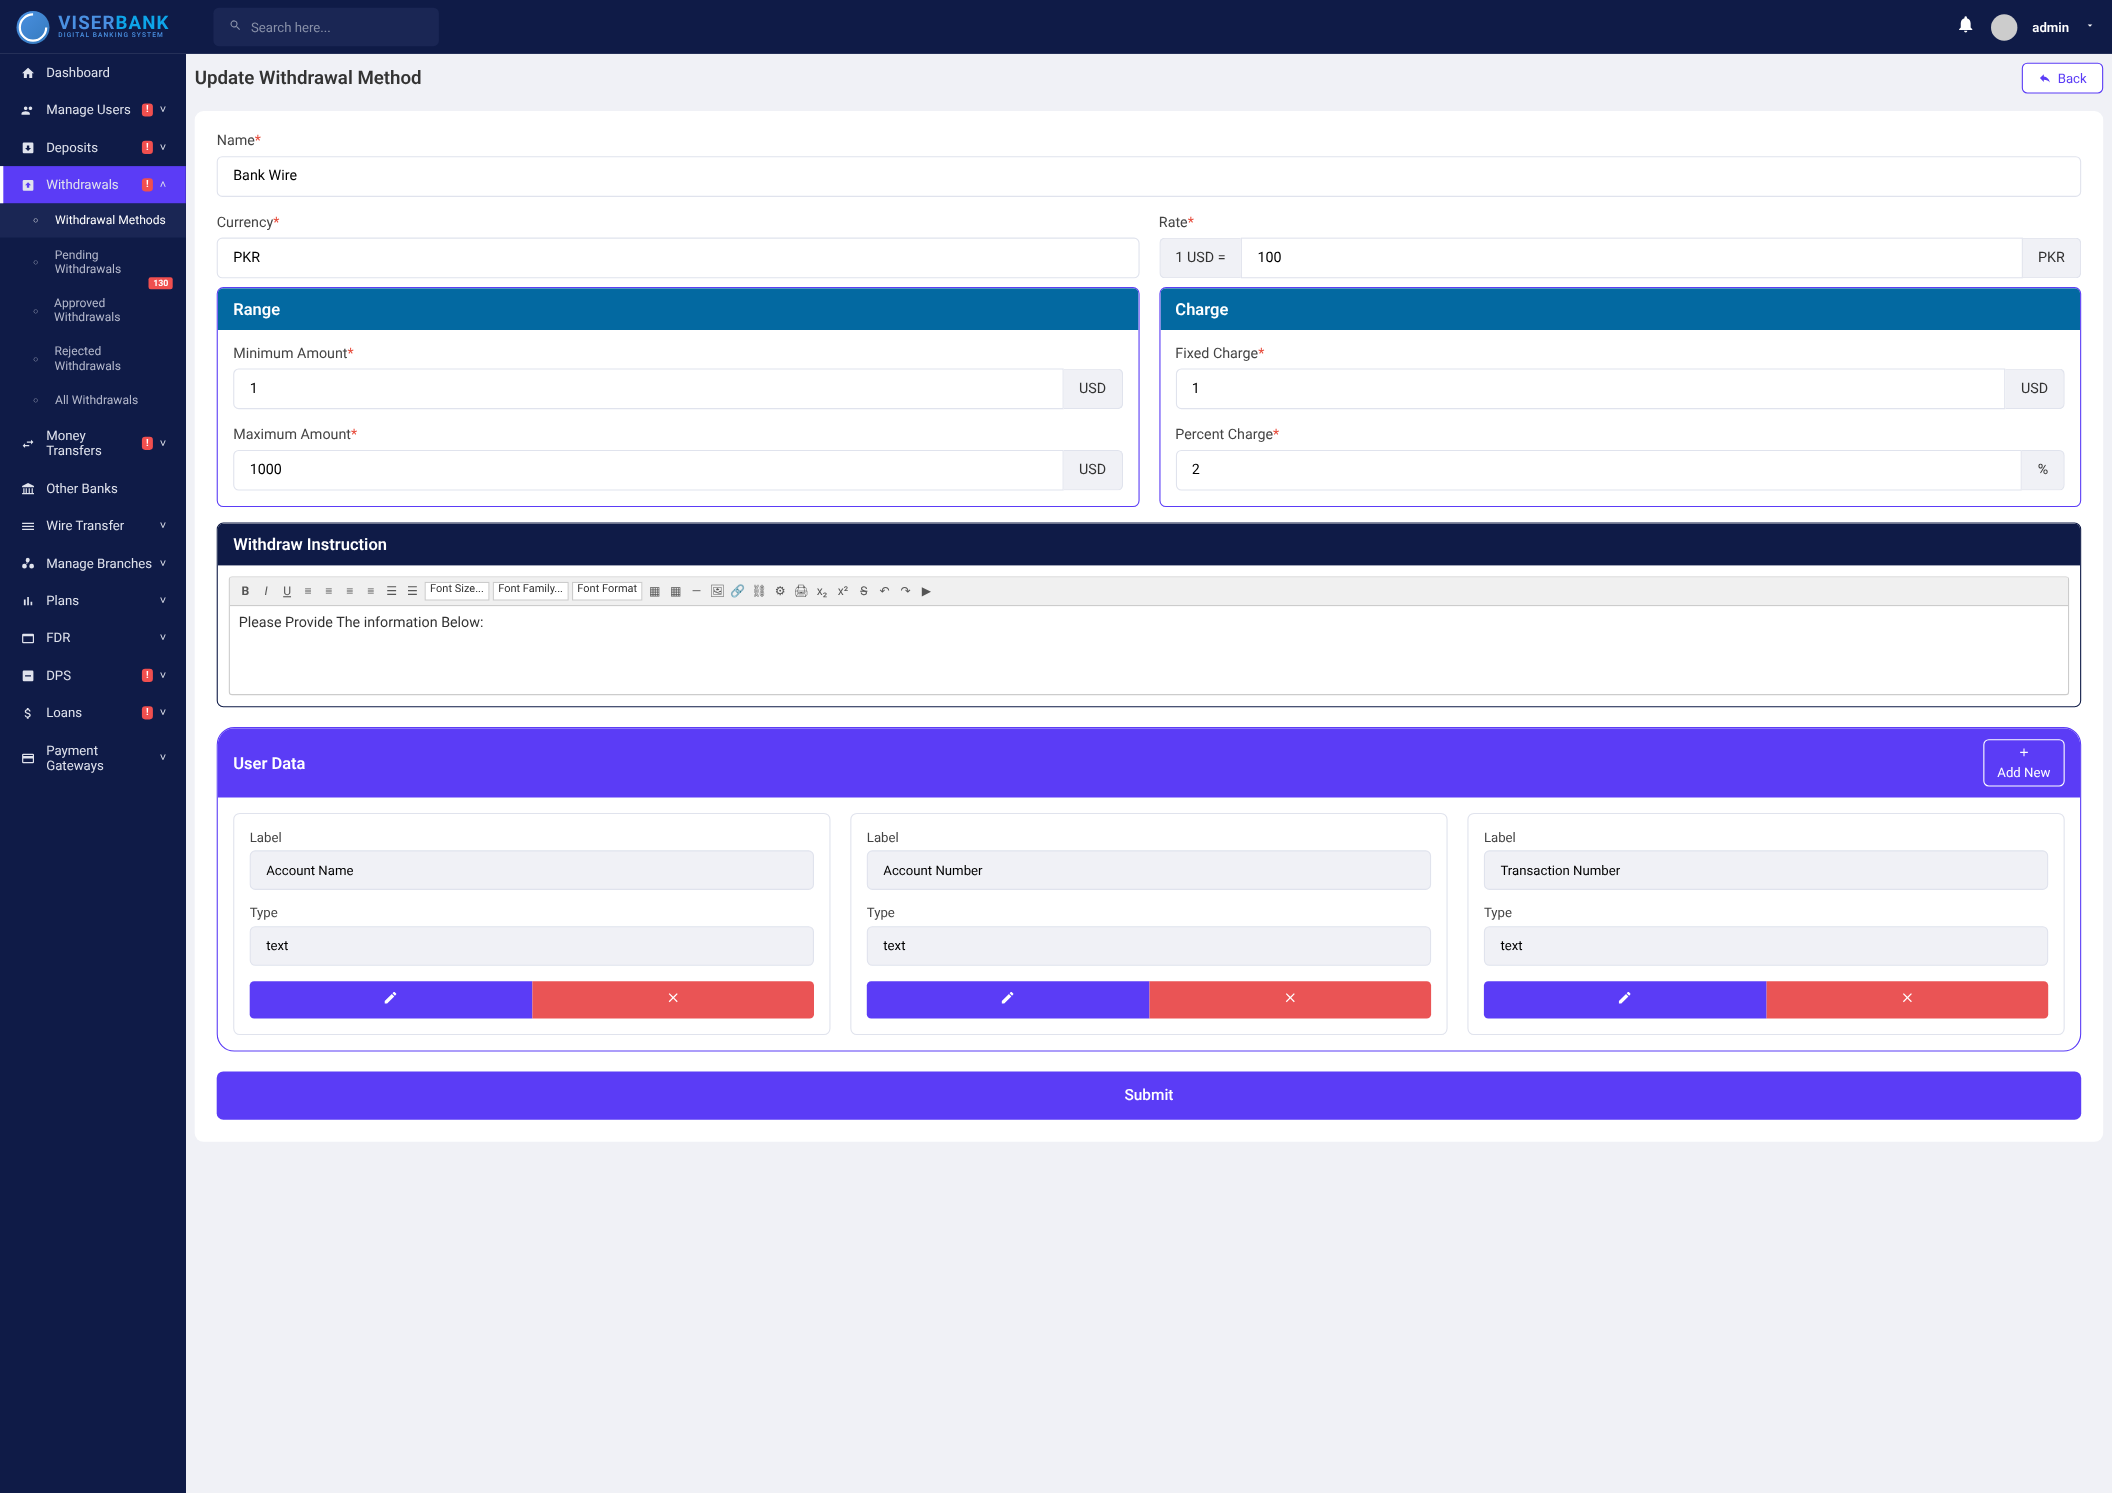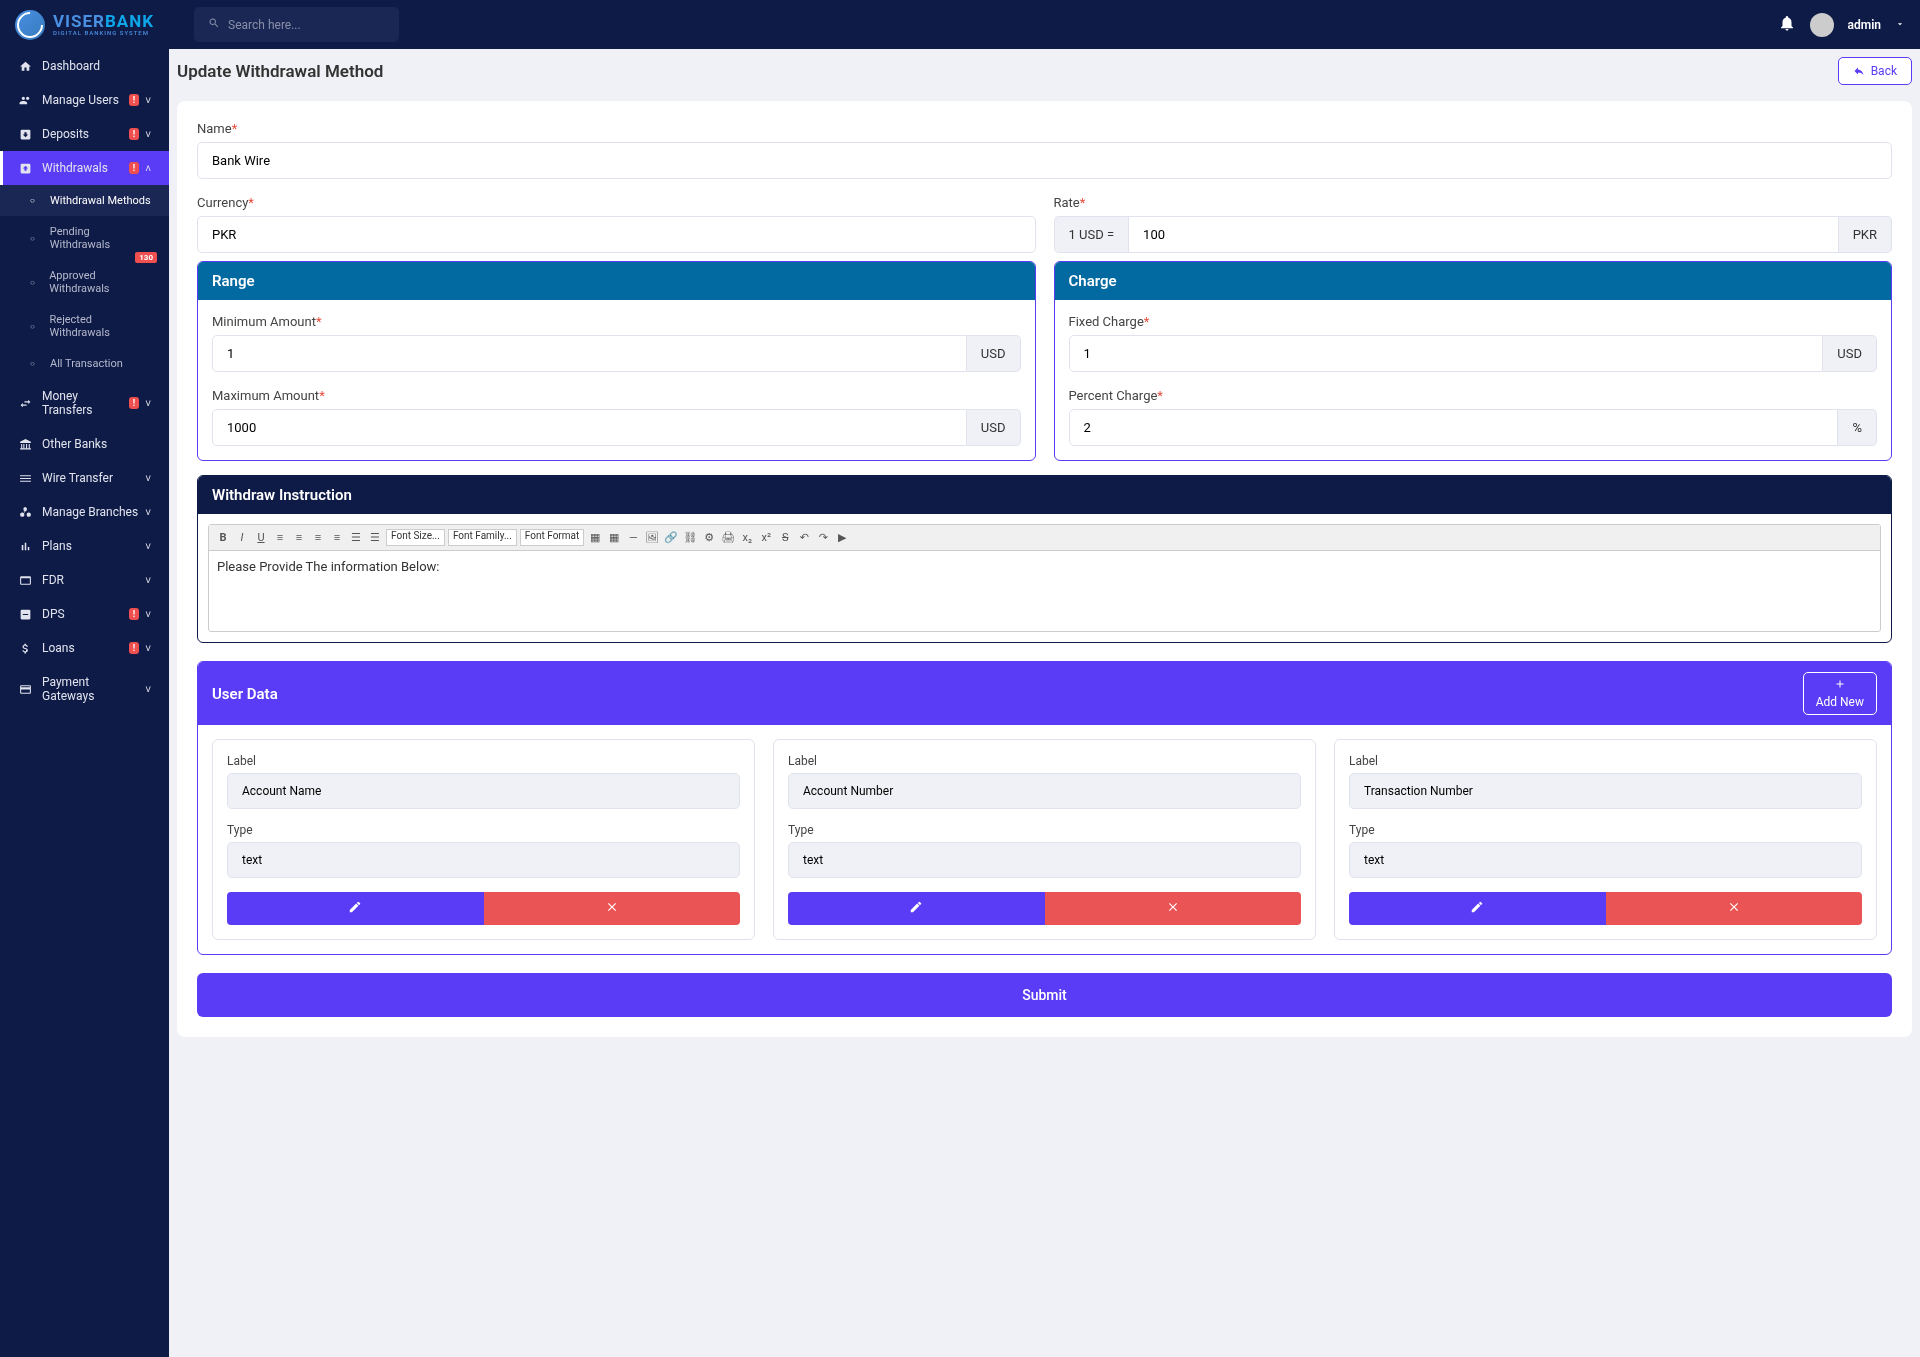--- a/index.html
+++ b/index.html
@@ -65,21 +65,21 @@
 
 .instr-panel { border: 1px solid #0f1b47; border-radius: 6px; overflow: hidden; margin-top: 14px; }
 .instr-header { background: #0f1b47; color: #fff; padding: 10px 14px; font-size: 15px; font-weight: 600; }
 .instr-body { padding: 10px; }
 .editor { border: 1px solid #ccc; border-radius: 3px; }
 .editor-toolbar { background: #f0f0f0; border-bottom: 1px solid #ccc; padding: 4px 6px; display: flex; align-items: center; gap: 3px; flex-wrap: wrap; font-size: 10px; }
 .tb-btn { width: 16px; height: 16px; display: flex; align-items: center; justify-content: center; cursor: pointer; color: #555; font-size: 11px; }
 .tb-select { font-size: 10px; border: 1px solid #ccc; height: 17px; padding: 0 4px; background: #fff; cursor: pointer; }
 .editor-content { padding: 8px; min-height: 80px; font-size: 13px; }
 
-.userdata-panel { border: 1px solid #5b3cf6; border-radius: 6px; overflow: hidden; margin-top: 18px; }
+.userdata-panel { border: 1px solid #5b3cf6; border-radius: 16px; overflow: hidden; margin-top: 18px; }
 .userdata-header { background: #5b3cf6; color: #fff; padding: 10px 14px; font-size: 15px; font-weight: 600; display: flex; align-items: center; justify-content: space-between; }
 .addnew-btn { border: 1px solid #fff; background: transparent; color: #fff; padding: 5px 12px; border-radius: 5px; font-size: 12px; cursor: pointer; display: flex; align-items: center; gap: 5px; flex-direction: column; }
 .userdata-body { padding: 14px; display: flex; gap: 18px; }
 .ud-card { flex: 1; border: 1px solid #e0e3ed; border-radius: 6px; padding: 14px; }
 .ud-label { font-size: 12px; color: #444; margin-bottom: 5px; }
 .ud-input { width: 100%; padding: 10px 14px; background: #f0f1f6; border: 1px solid #e0e3ed; border-radius: 5px; font-size: 12px; margin-bottom: 14px; cursor: default; }
 .ud-actions { display: flex; }
 .ud-edit { flex: 1; background: #5b3cf6; border: none; color: #fff; padding: 8px; cursor: pointer; border-radius: 4px 0 0 4px; font-size: 14px; }
 .ud-del { flex: 1; background: #ea5455; border: none; color: #fff; padding: 8px; cursor: pointer; border-radius: 0 4px 4px 0; font-size: 14px; }
 
@@ -174,21 +174,21 @@
     <div class="sidebar-subitem">
       <span class="sidebar-subitem-icon">○</span>
       <span>Approved Withdrawals</span>
     </div>
     <div class="sidebar-subitem">
       <span class="sidebar-subitem-icon">○</span>
       <span>Rejected Withdrawals</span>
     </div>
     <div class="sidebar-subitem">
       <span class="sidebar-subitem-icon">○</span>
-      <span>All Transaction</span>
+      <span>All Withdrawals</span>
     </div>
     <div class="sidebar-item">
       <span class="sidebar-item-icon">
         <svg viewBox="0 0 24 24">
           <path d="M6.99 11L3 15l3.99 4v-3H14v-2H6.99v-3zM21 9l-3.99-4v3H10v2h7.01v3L21 9z"></path>
         </svg>
       </span>
     <span class="sidebar-item-label">Money Transfers</span>
     <span class="sidebar-badge">!</span>
     <span class="sidebar-chevron">˅</span>

